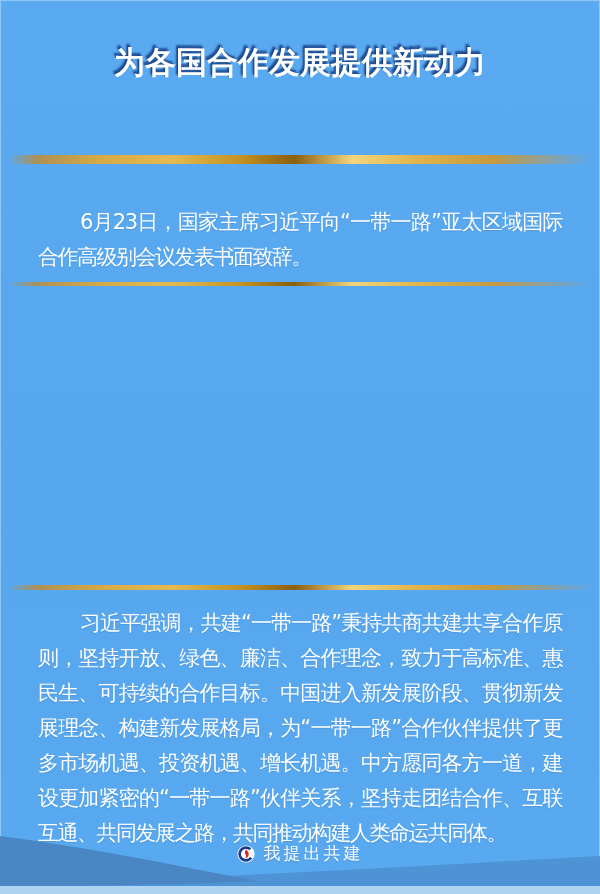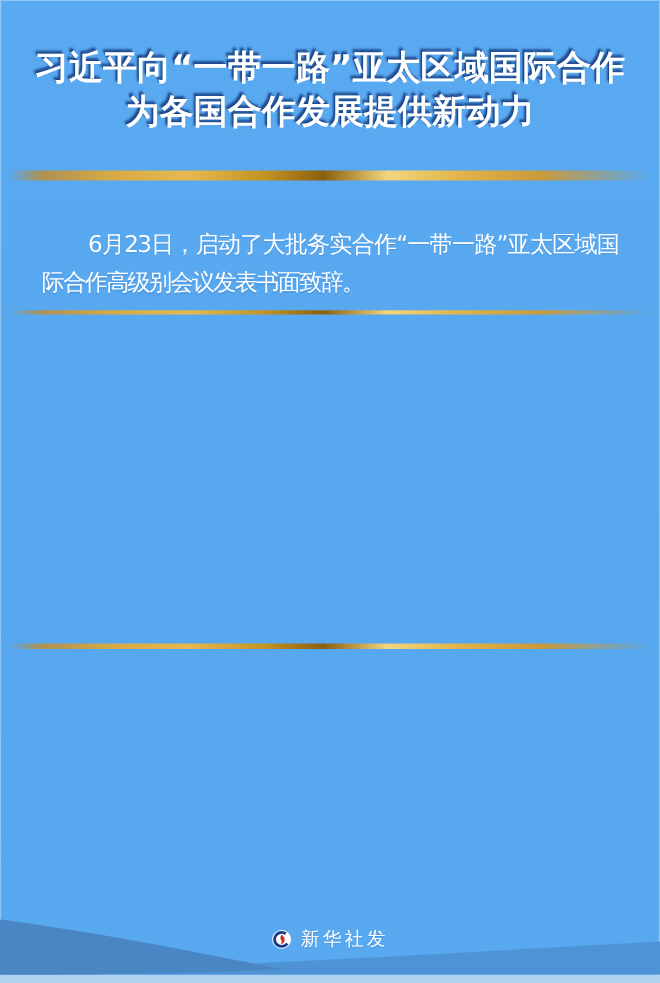--- a/index.html
+++ b/index.html
@@ -90,41 +90,41 @@
     text-shadow: 0 1px 1px rgba(60,120,190,0.4);
   }
   .logo { display: block; }
 </style>
 </head>
 <body>
 
 <div class="canvas">
 
   <div class="title">
-    <div>习近平向“一带一路”亚太区域国际合作</div>
     <div>为各国合作发展提供新动力</div>
   </div>
 
   <div class="divider divider-main"></div>
   <div class="divider divider-2"></div>
   <div class="divider divider-3"></div>
 
-  <p class="para para-1">6月23日，启动了大批务实合作“一带一路”亚太区域国际合作高级别会议发表书面致辞。</p>
+  <p class="para para-1">6月23日，国家主席习近平向“一带一路”亚太区域国际合作高级别会议发表书面致辞。</p>
+  <p class="para para-3">习近平强调，共建“一带一路”秉持共商共建共享合作原则，坚持开放、绿色、廉洁、合作理念，致力于高标准、惠民生、可持续的合作目标。中国进入新发展阶段、贯彻新发展理念、构建新发展格局，为“一带一路”合作伙伴提供了更多市场机遇、投资机遇、增长机遇。中方愿同各方一道，建设更加紧密的“一带一路”伙伴关系，坚持走团结合作、互联互通、共同发展之路，共同推动构建人类命运共同体。</p>
 
   <svg class="footer-wave" viewBox="0 0 600 64" preserveAspectRatio="none" xmlns="http://www.w3.org/2000/svg">
 
     <rect x="0" y="56" width="600" height="8" fill="#aed4f2"></rect>
 
     <path d="M0,53 C150,52 420,36 600,26 L600,56 L0,56 Z" fill="#4e93d5"></path>
 
     <path d="M0,6 C120,22 205,42 258,51 C185,55 70,56 0,56 Z" fill="#4a86c3"></path>
   </svg>
 
   <div class="credit-row">
     <svg class="logo" width="18" height="18" viewBox="0 0 18 18" xmlns="http://www.w3.org/2000/svg">
       <circle cx="9" cy="9" r="8.6" fill="#ffffff"></circle>
       <circle cx="9" cy="9" r="6.4" fill="none" stroke="#1a3a8a" stroke-width="2.6" stroke-dasharray="30 10" stroke-dashoffset="-4"></circle>
       <path d="M9.2,4.5 C10.6,6.2 12.4,8.2 11.6,10.6 C11.1,12.2 9.6,13.2 8.2,13.0 C9.0,12.0 9.3,11.2 8.9,10.1 C8.5,9.1 7.6,8.4 7.9,7.0 C8.1,5.9 8.7,5.1 9.2,4.5 Z" fill="#d42b1e"></path>
     </svg>
-    <span class="credit-text">新华社发</span>
+    <span class="credit-text">我提出共建</span>
   </div>
 
 </div>
 
 </body></html>

